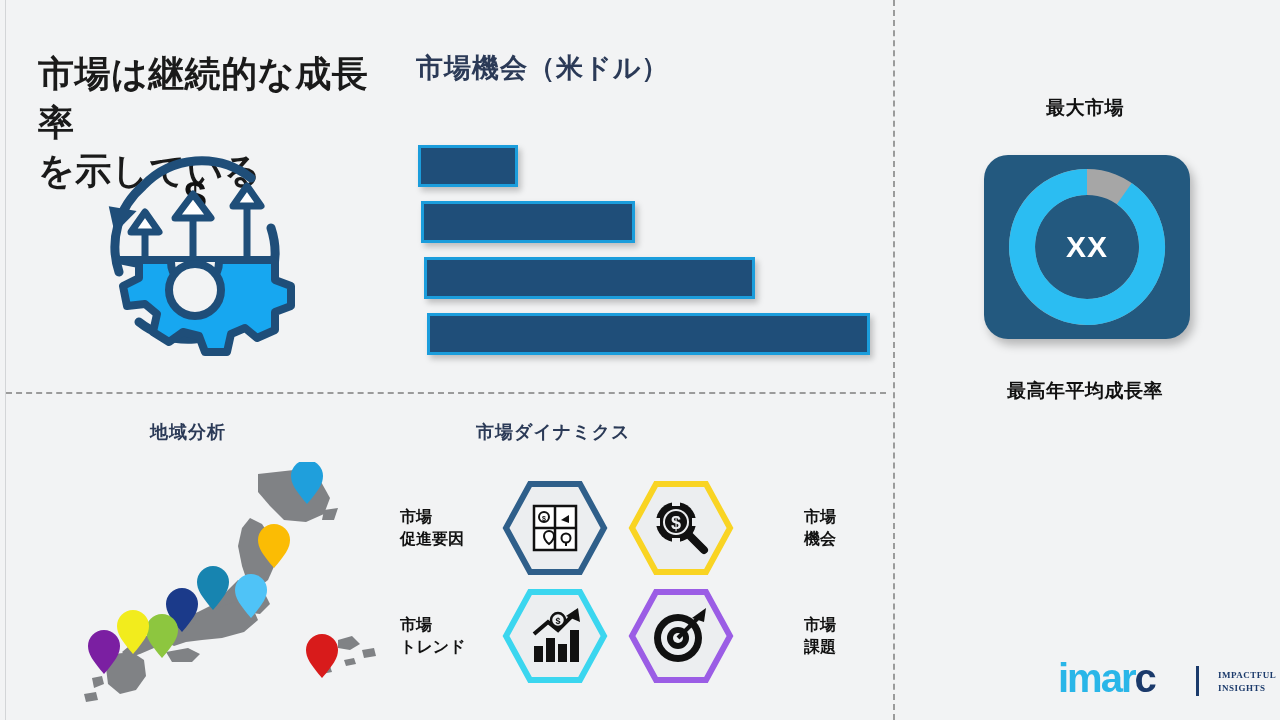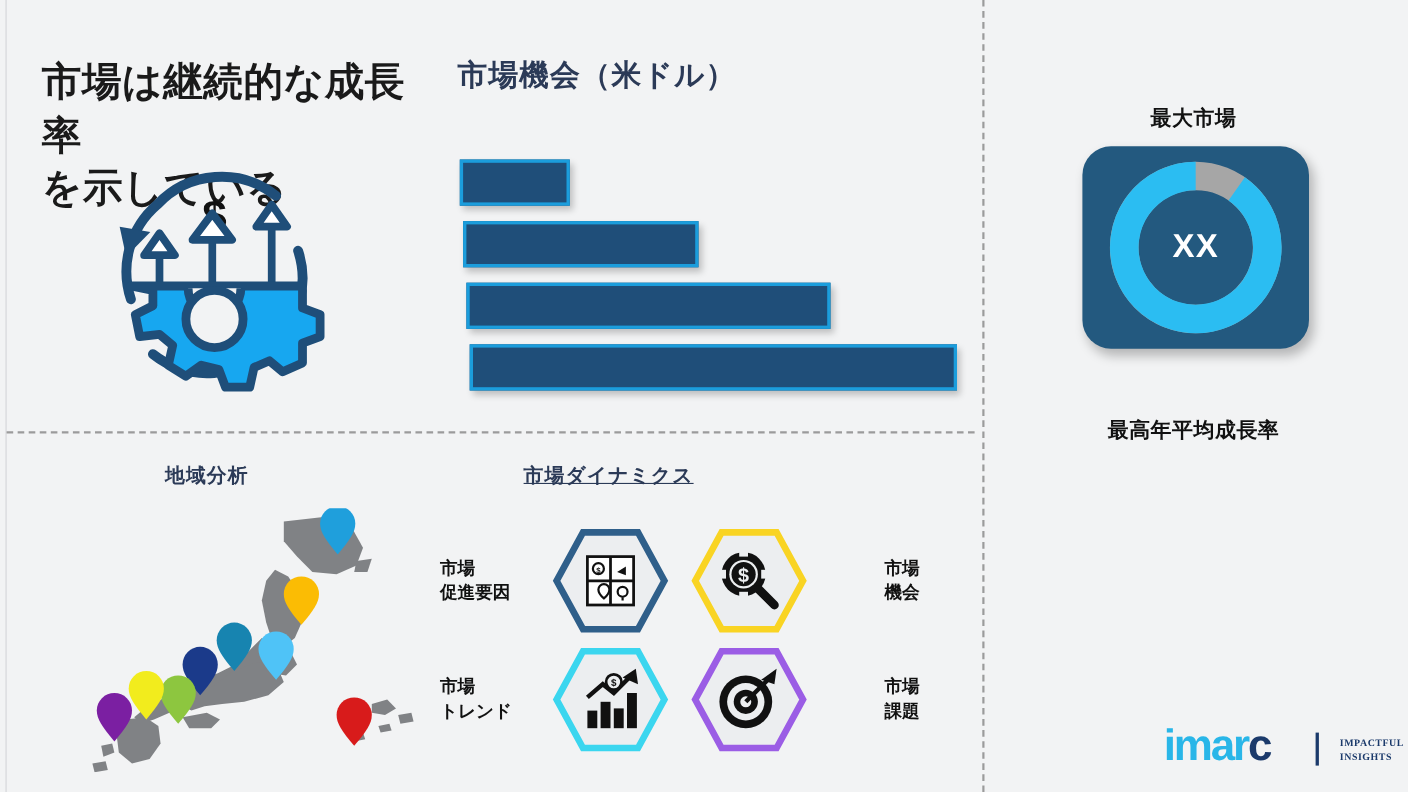--- a/index.html
+++ b/index.html
@@ -25,21 +25,21 @@
     letter-spacing:.5px;
   }
   .chart-title{
     position:absolute;left:416px;top:50px;width:420px;
     font-size:27px;font-weight:bold;color:#2b3a57;letter-spacing:1px;
   }
   .sec-title{
     position:absolute;font-size:18px;font-weight:bold;color:#2b3a57;letter-spacing:1px;
   }
   #region-title{left:150px;top:420px;}
-  #dynamics-title{left:476px;top:420px;text-decoration:underline;}
+  #dynamics-title{left:476px;top:420px;}
 
   .donut-title{
     position:absolute;width:300px;text-align:center;
     font-size:19px;font-weight:bold;color:#111;letter-spacing:.5px;
   }
   #donut1-title{left:935px;top:95px;}
   #donut2-title{left:935px;top:378px;}
 
   
   .growth-icon{position:absolute;left:75px;top:132px;width:240px;height:236px;}
@@ -53,21 +53,21 @@
     box-sizing:border-box;
     box-shadow:3px 4px 6px rgba(0,0,0,.22);
   }
 
   
   .donut-card{
     position:absolute;width:206px;height:184px;border-radius:26px;
     background:#23597f;
     box-shadow:4px 6px 10px rgba(0,0,0,.25);
   }
-  #donut-card-1{left:984px;top:133px;}
+  #donut-card-1{left:984px;top:155px;border-radius:24px;}
   #donut-card-2{left:984px;top:422px;}
   .donut-card svg{position:absolute;left:0;top:0;}
   .donut-center{
     position:absolute;left:0;top:0;width:206px;height:184px;
     display:flex;align-items:center;justify-content:center;
     color:#ffffff;font-size:30px;font-weight:bold;letter-spacing:1px;
   }
 
   
   .map{position:absolute;left:62px;top:462px;width:320px;height:240px;}

